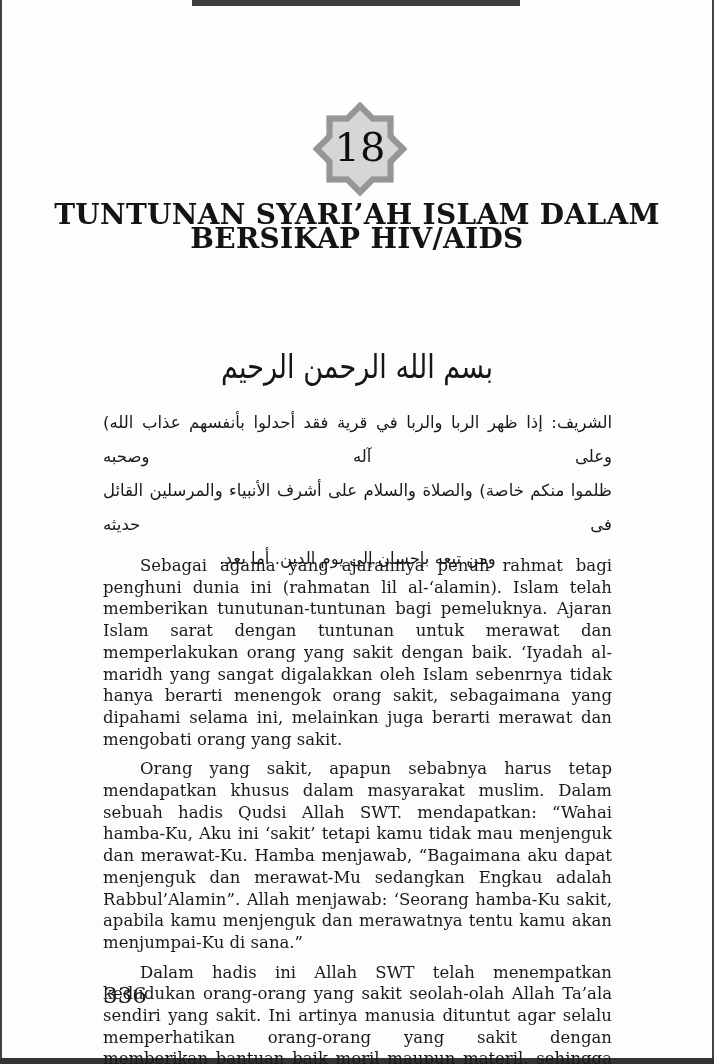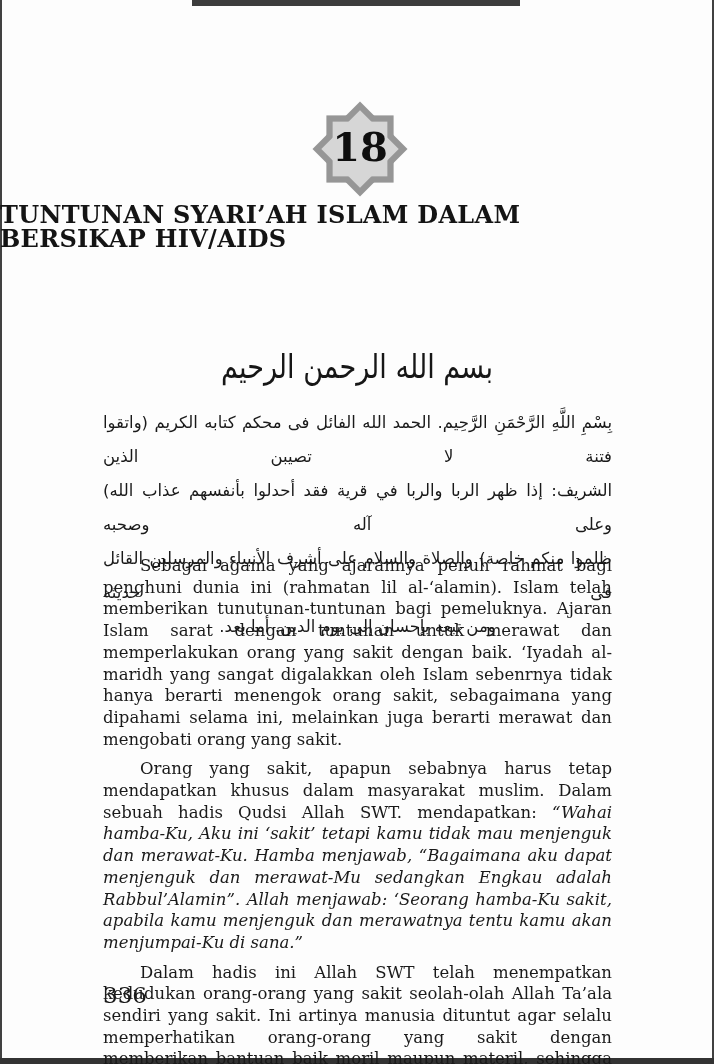--- a/index.html
+++ b/index.html
@@ -27,34 +27,34 @@
     left: 312px;
     width: 96px;
     height: 96px;
   }
   .badge svg { position: absolute; top: 0; left: 0; width: 100%; height: 100%; }
   .badge .num {
     position: absolute;
     top: 50%; left: 50%;
     transform: translate(-50%, -54%);
     font-size: 40px;
-    font-weight: bold;
+    font-weight: normal;
     color: #0e0e0e;
     line-height: 1;
   }
 
   
   .title {
     position: absolute;
     top: 203px;
     left: 0;
     width: 100%;
-    text-align: left;
+    text-align: center;
     font-weight: bold;
-    font-size: 24px;
+    font-size: 28px;
     line-height: 23.5px;
     letter-spacing: 0.3px;
     color: #141414;
   }
 
   
   .basmala {
     position: absolute;
     top: 336px;
     left: 0;
@@ -89,21 +89,21 @@
     position: absolute;
     top: 555px;
     left: 103px;
     width: 509px;
     font-size: 16.5px;
     line-height: 21.7px;
     text-align: justify;
     color: #1a1a1a;
   }
   .body-text p { margin: 0 0 8px 0; text-indent: 37px; }
-  .body-text .quote { font-style: italic; }
+  .body-text .quote { }
 
   .page-number {
     position: absolute;
     top: 982px;
     left: 103px;
     font-size: 23px;
     color: #1a1a1a;
   }
 </style>
 </head>
@@ -127,21 +127,20 @@
   </div>
 
   <div class="title">
     <div>TUNTUNAN SYARI’AH ISLAM DALAM</div>
     <div>BERSIKAP HIV/AIDS</div>
   </div>
 
   <div class="basmala">بسم الله الرحمن الرحيم</div>
 
   <div class="arabic">
-    <div class="ar-line">بِسْمِ اللَّهِ الرَّحْمَنِ الرَّحِيم. الحمد الله الفائل فى محكم كتابه الكريم (واتقوا فتنة لا تصيبن الذين</div>
     <div class="ar-line">الشريف: إذا ظهر الربا والربا في قرية فقد أحدلوا بأنفسهم عذاب الله) وعلى آله وصحبه</div>
     <div class="ar-line">ظلموا منكم خاصة) والصلاة والسلام على أشرف الأنبياء والمرسلين القائل فى حديثه</div>
     <div class="ar-line last">ومن تبعه بإحسان إلى يوم الدين. أما بعد.</div>
   </div>
 
   <div class="body-text">
     <p><span>Sebagai agama yang ajarannya penuh rahmat bagi penghuni dunia ini (rahmatan lil al-‘alamin). Islam telah memberikan tunutunan-tuntunan bagi pemeluknya. Ajaran Islam sarat dengan tuntunan untuk merawat dan memperlakukan orang yang sakit dengan baik. ‘Iyadah al-maridh yang sangat digalakkan oleh Islam sebenrnya tidak hanya berarti menengok orang sakit, sebagaimana yang dipahami selama ini, melainkan juga berarti merawat dan mengobati orang yang sakit.</span></p>
     <p><span>Orang yang sakit, apapun sebabnya harus tetap mendapatkan khusus dalam masyarakat muslim. Dalam sebuah hadis Qudsi Allah SWT. mendapatkan: </span><span class="quote">“Wahai hamba-Ku, Aku ini ‘sakit’ tetapi kamu tidak mau menjenguk dan merawat-Ku. Hamba menjawab, “Bagaimana aku dapat menjenguk dan merawat-Mu sedangkan Engkau adalah Rabbul’Alamin”. Allah menjawab: ‘Seorang hamba-Ku sakit, apabila kamu menjenguk dan merawatnya tentu kamu akan menjumpai-Ku di sana.”</span></p>
     <p><span>Dalam hadis ini Allah SWT telah menempatkan kedudukan orang-orang yang sakit seolah-olah Allah Ta’ala sendiri yang sakit. Ini artinya manusia dituntut agar selalu memperhatikan orang-orang yang sakit dengan memberikan bantuan baik moril maupun materil, sehingga mereka tidak terkucil, khususnya secara moral dari</span></p>
   </div>

